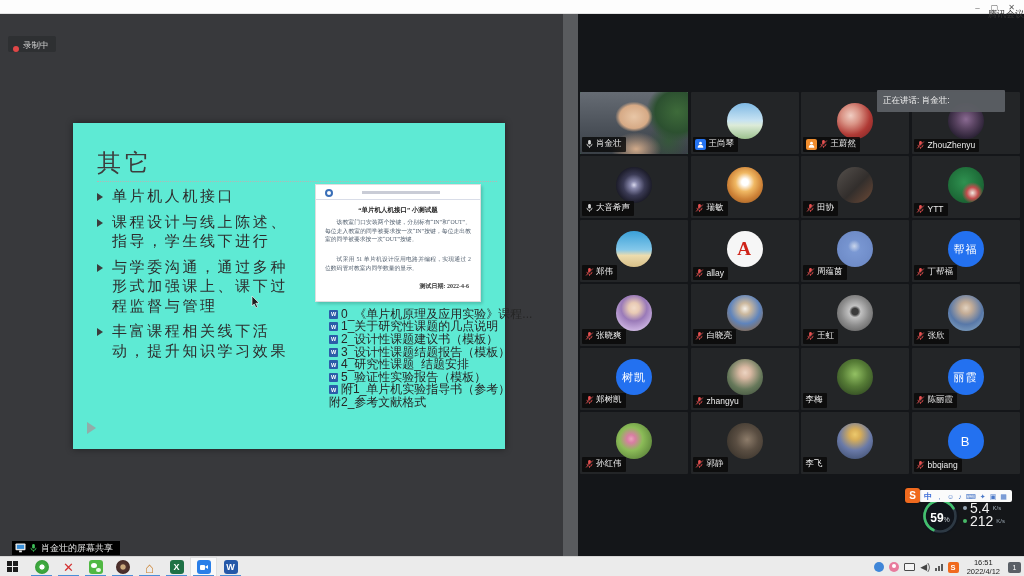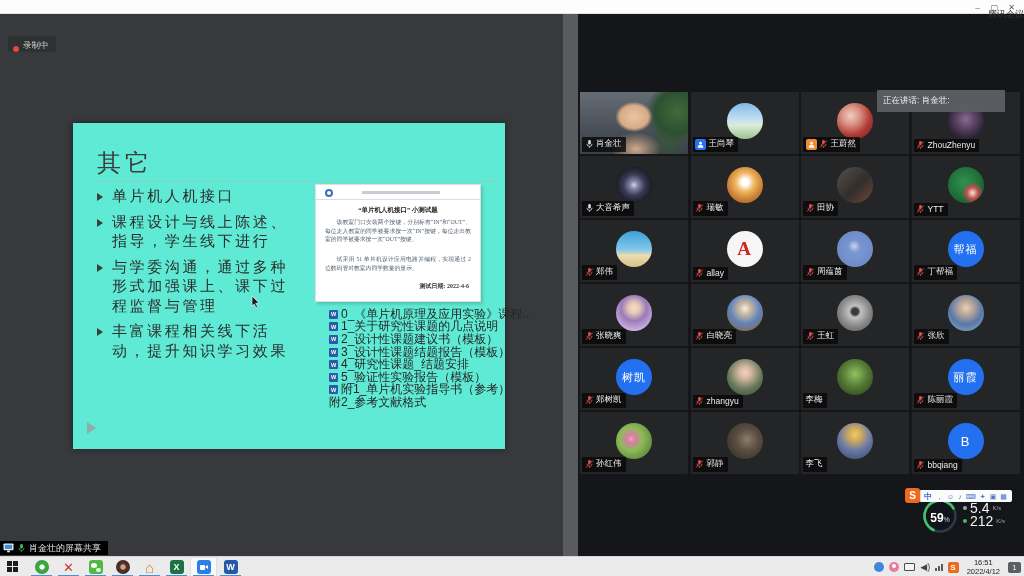--- a/index.html
+++ b/index.html
@@ -62,21 +62,21 @@
   .fi { width:9px; height:9px; border-radius:1px; flex:0 0 9px; display:flex; align-items:center;
     justify-content:center; font-size:5.5px; font-weight:bold; }
   .fi.word { background:#2b5ca8; color:#fff; }
   .fi.doc  { background:#f4f4f4; border:1px solid #9aa0a8; color:#8a8f96; font-size:5px; }
 
   .play-btn { position:absolute; left:14px; top:299px; width:0; height:0;
     border-left:9px solid #9e9e9e; border-top:6px solid transparent; border-bottom:6px solid transparent; opacity:.8; }
   .slide-cursor { position:absolute; left:178px; top:171px; }
 
   
-  .share-label { position:absolute; left:0; top:527px; height:14px; background:#000;
+  .share-label { position:absolute; left:12px; top:527px; height:14px; background:#000;
     display:flex; align-items:center; gap:3px; padding:0 7px 0 3px; z-index:6; }
   .share-label .txt { font-size:9px; color:#e4e4e4; }
 
   
   .tiles { position:absolute; left:2px; top:78px; display:grid;
     grid-template-columns:repeat(4,108px); grid-auto-rows:61.5px; gap:2.5px; }
   .tile { position:relative; background:#232527; border-radius:1px; overflow:hidden;padding-left:16px; }
   .tile.speaking { box-shadow:inset 0 0 0 1.5px #2fae54; }
   .avatar { position:absolute; left:50%; top:11px; transform:translateX(-50%); width:36px; height:36px;
     border-radius:50%; display:flex; align-items:center; justify-content:center; overflow:hidden; }

